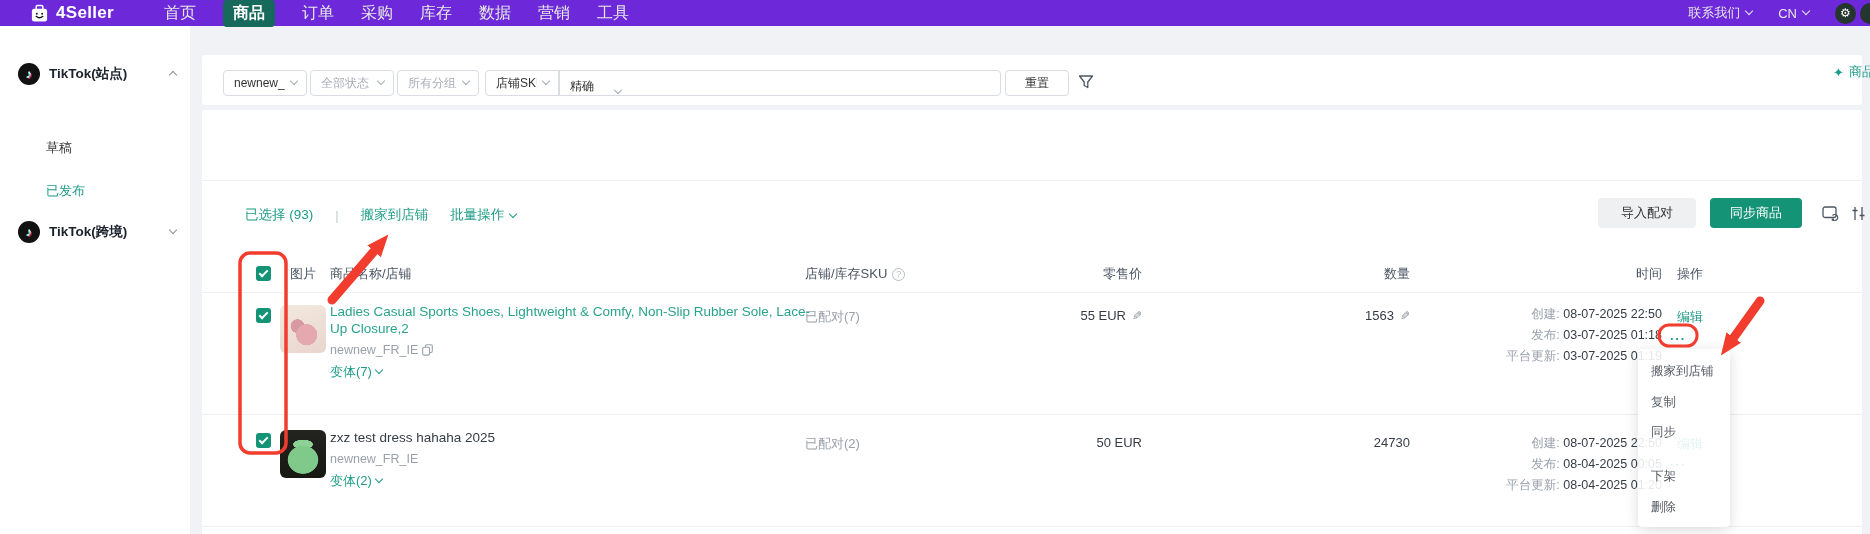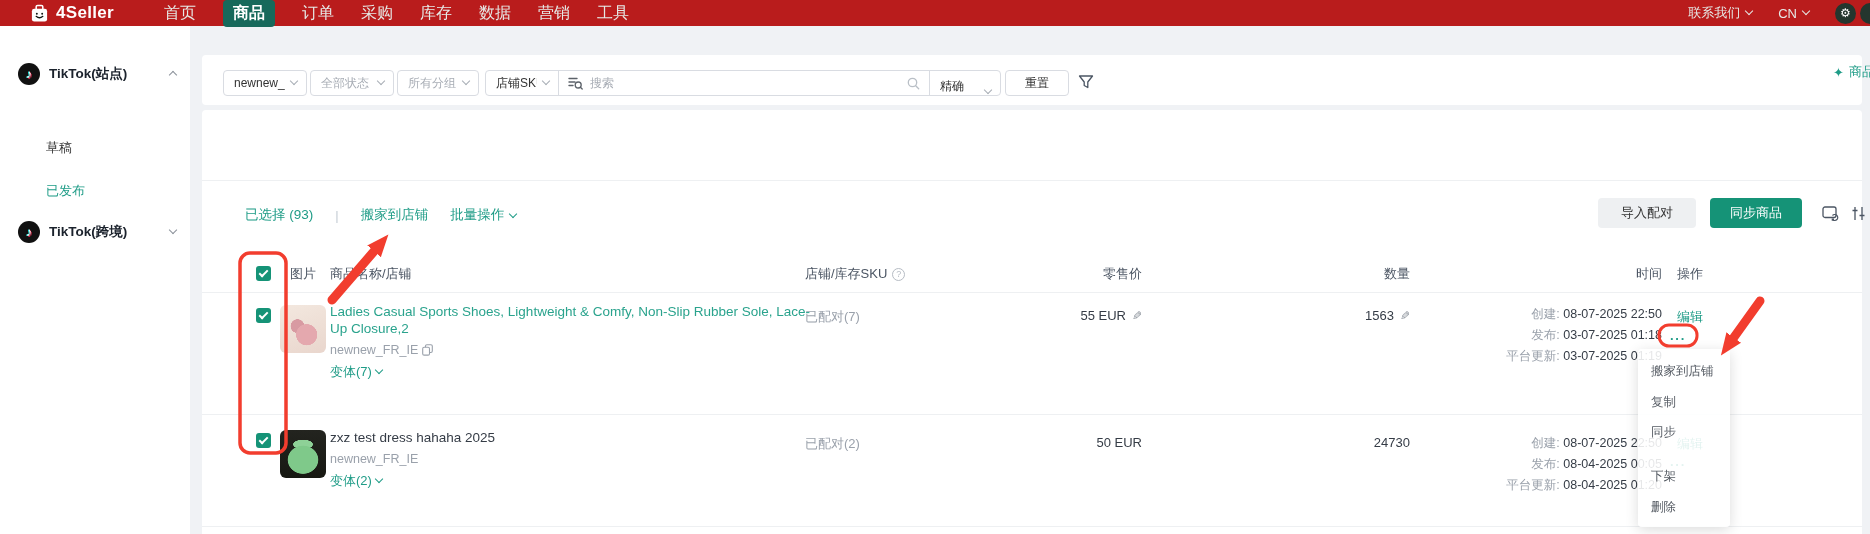--- a/index.html
+++ b/index.html
@@ -5,21 +5,21 @@
   :root{
     --teal:#1f9c87; --teal-dark:#17695b; --btn-teal:#159377;
     --red:#f23d2e; --txt:#353c46; --gray:#9aa1ab; --grayer:#6b7280;
     --border:#d9dce2; --line:#eef0f2; --pagebg:#f0f2f5;
   }
   *{box-sizing:border-box;margin:0;padding:0;font-family:"Liberation Sans","DejaVu Sans",sans-serif;}
   html,body{width:1870px;height:534px;overflow:hidden;}
   body{background:var(--pagebg);position:relative;font-size:13px;color:var(--txt);}
 
   
-  .topbar{position:absolute;left:0;top:0;width:1870px;height:26px;background:#b91c1c;display:flex;align-items:center;color:#e9ece9;z-index:5;}
+  .topbar{position:absolute;left:0;top:0;width:1870px;height:26px;background:#6d28d9;display:flex;align-items:center;color:#e9ece9;z-index:5;}
   .brand{display:flex;align-items:center;gap:7px;margin-left:30px;}
   .brand-name{font-size:17px;font-weight:bold;color:#fff;letter-spacing:.3px;}
   .nav{display:flex;align-items:center;gap:27px;margin-left:50px;}
   .nav-item{font-size:16px;color:#e6e9e6;cursor:pointer;white-space:nowrap;}
   .nav-item.active{background:var(--teal-dark);color:#fff;font-weight:bold;padding:3px 10px;border-radius:4px;}
   .top-right{margin-left:auto;display:flex;align-items:center;gap:26px;margin-right:14px;}
   .top-link{font-size:13px;color:#e6e9e6;display:flex;align-items:center;}
   .gear-wrap{width:21px;height:21px;border-radius:50%;background:#24362e;display:flex;align-items:center;justify-content:center;font-size:12px;color:#fff;}
   .partial-circle{position:absolute;right:-11px;top:3px;width:21px;height:21px;border-radius:50%;background:#24362e;}
   .chev{display:inline-block;width:6px;height:6px;border-right:1.4px solid currentColor;border-bottom:1.4px solid currentColor;transform:rotate(45deg);margin-left:6px;position:relative;top:-2px;}
@@ -178,32 +178,20 @@
   <div class="fc" style="left:195px;width:82px;">
     <span class="fc-pad ph">所有分组</span>
       <i class="chev caret"></i>
   </div>
   <div class="fc group" style="left:283px;width:516px;">
     <span class="seg" style="width:72px;">
       <span class="fc-pad">店铺SKU</span>
         <i class="chev caret"></i>
     </span>
     <span class="divv"></span>
-    <span class="seg" style="flex:1;padding-left:9px;gap:7px;">
-      <svg width="15" height="13" viewBox="0 0 15 13">
-        <path d="M1 1.5h8M1 5h6M1 8.5h4" stroke="#5c6269" stroke-width="1.4" stroke-linecap="round"></path>
-        <circle cx="10.2" cy="8" r="3" fill="none" stroke="#5c6269" stroke-width="1.3"></circle>
-        <path d="M12.4 10.2l1.8 1.8" stroke="#5c6269" stroke-width="1.3" stroke-linecap="round"></path>
-      </svg>
-      <span class="ph">搜索</span>
-      <svg width="13" height="13" viewBox="0 0 13 13" style="margin-left:auto;margin-right:9px;">
-        <circle cx="5.5" cy="5.5" r="4.2" fill="none" stroke="#b9bfc6" stroke-width="1.3"></circle>
-        <path d="M8.7 8.7l3 3" stroke="#b9bfc6" stroke-width="1.3" stroke-linecap="round"></path>
-      </svg>
-    </span>
     <span class="divv"></span>
     <span class="seg" style="width:70px;align-items:flex-end;">
       <span class="fc-pad">精确</span>
         <i class="chev caret"></i>
     </span>
   </div>
   <div class="reset-btn">重置</div>
   <svg class="funnel" width="16" height="16" viewBox="0 0 16 16">
     <path d="M1.5 2h13L9.8 8v5.5l-3.6-2V8L1.5 2z" fill="none" stroke="#4b5563" stroke-width="1.3" stroke-linejoin="round"></path>
   </svg>

